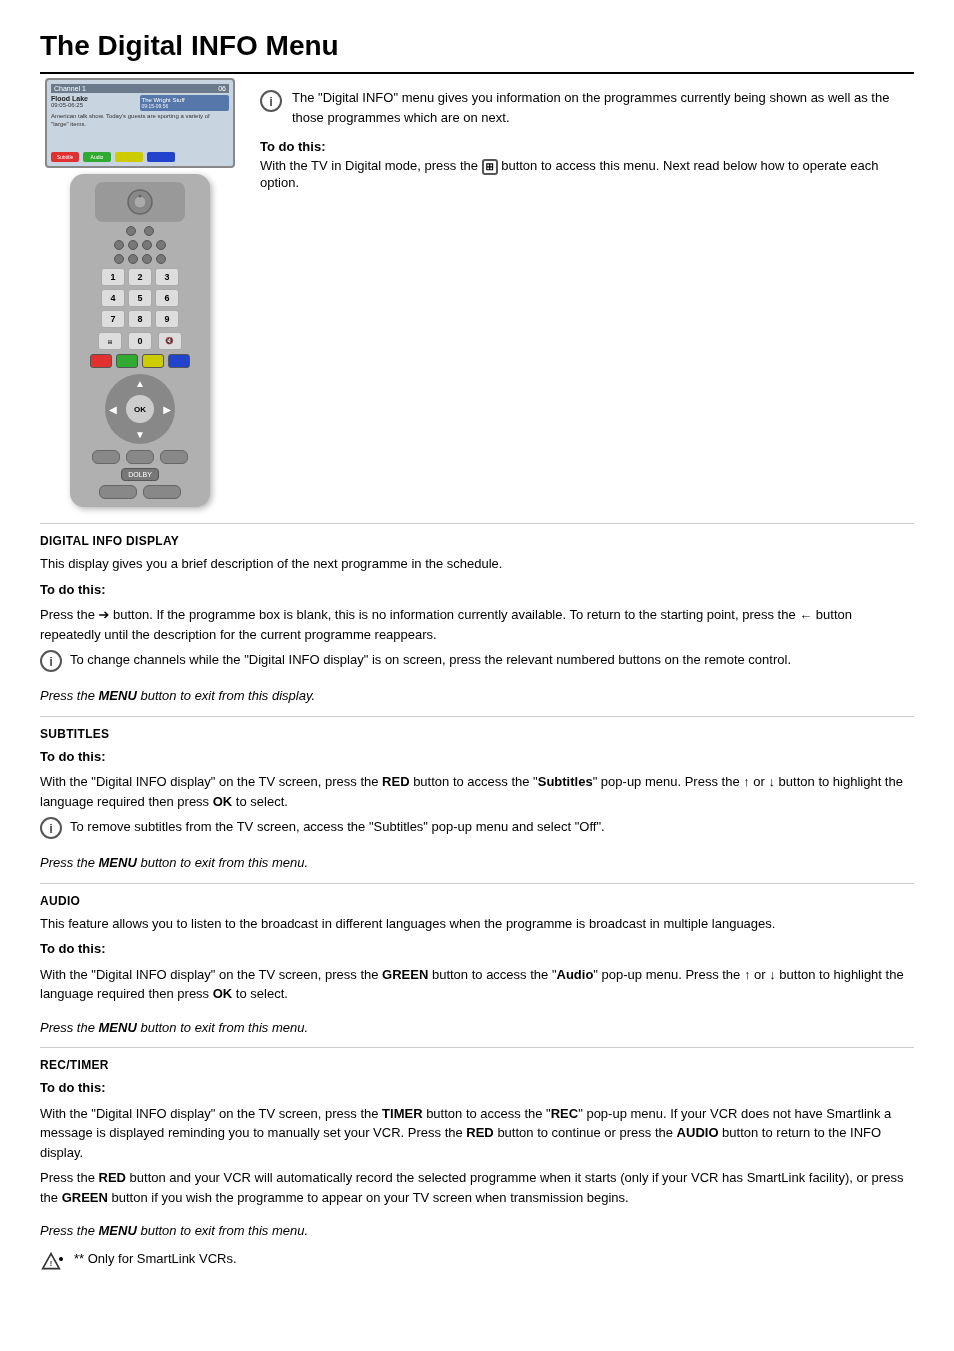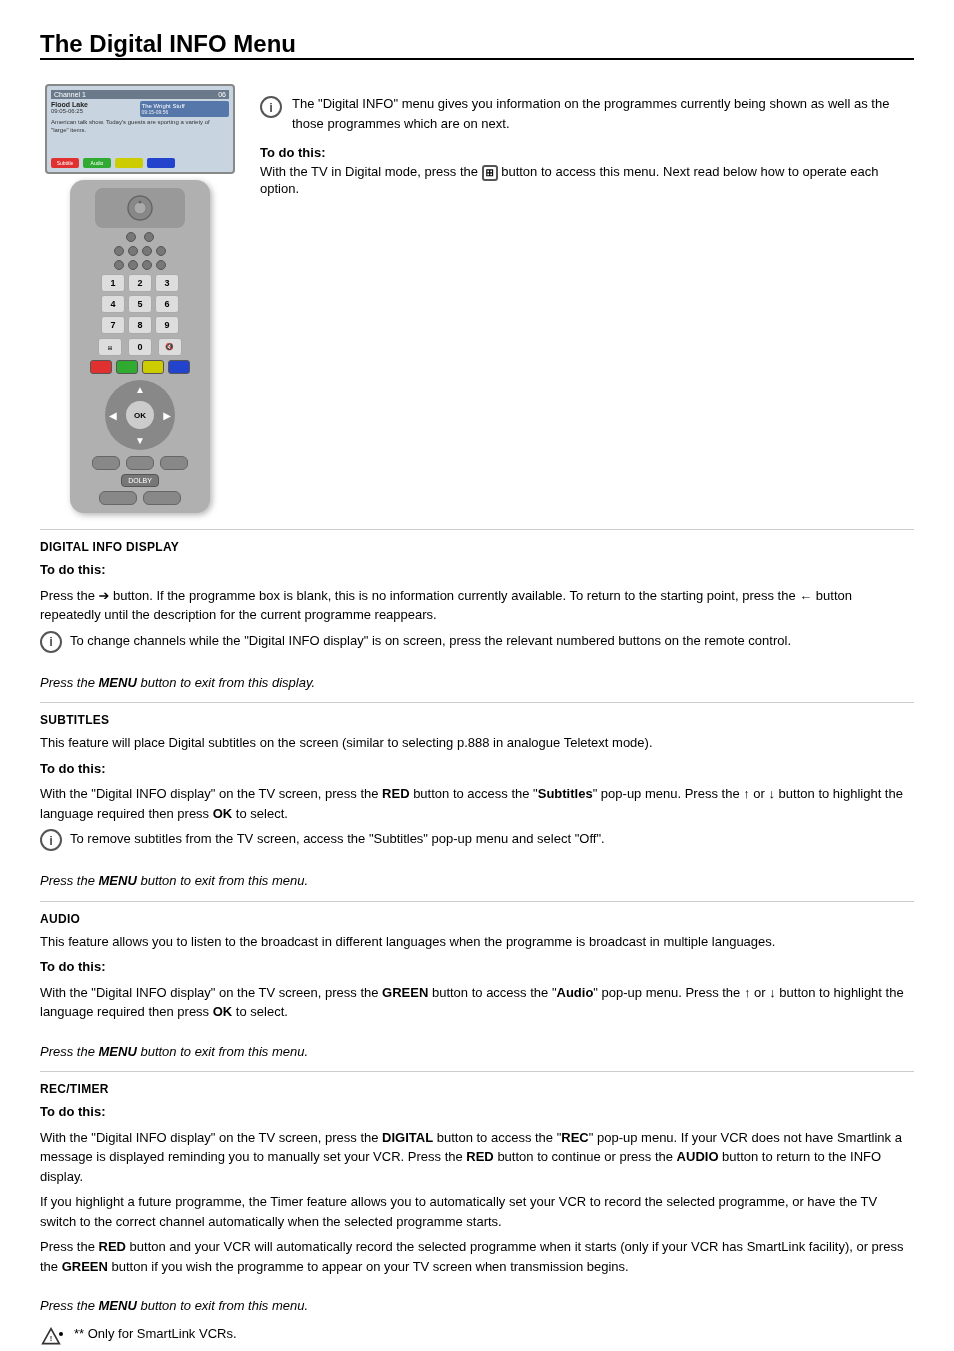--- a/index.html
+++ b/index.html
@@ -7,25 +7,25 @@
       font-family: Arial, Helvetica, sans-serif;
       font-size: 13px;
       background: #fff;
       color: #000;
       width: 954px;
       min-height: 1351px;
       padding: 30px 40px 30px 40px;
     }
 
     h1.page-title {
-      font-size: 24px;
+      font-size: 28px;
       font-weight: bold;
       border-bottom: 2px solid #000;
-      padding-bottom: 0;
-      margin-bottom: 24px;
+      padding-bottom: 10px;
+      margin-bottom: 4px;
     }
 
     .top-section {
       display: flex;
       gap: 20px;
       margin-bottom: 16px;
     }
 
     .remote-container {
       flex: 0 0 200px;
@@ -289,21 +289,21 @@
       margin: 6px 0;
     }
     .info-row .info-circle {
       margin-top: 0;
       flex-shrink: 0;
     }
     .info-row .info-body { flex: 1; line-height: 1.5; }
 
     .italic-note {
       font-style: italic;
-      margin: 20px 0;
+      margin: 14px 0;
       line-height: 1.5;
     }
 
     .warning-row {
       display: flex;
       gap: 8px;
       margin: 8px 0;
     }
     .warning-triangle {
       flex: 0 0 22px;
@@ -443,54 +443,53 @@
       <div class="to-do-this-label">To do this:</div>
       <p>With the TV in Digital mode, press the <span style="display:inline-flex;align-items:center;justify-content:center;width:16px;height:16px;border:2px solid #555;border-radius:3px;font-size:10px;font-weight:bold;vertical-align:middle;">⊞</span> button to access this menu. Next read below how to operate each option.</p>
     </div>
   </div>
 </div>
 
 <div class="content-area">
 
   <div class="section">
     <div class="section-title">DIGITAL INFO DISPLAY</div>
+    <p>This display gives you a brief description of the next programme in the schedule.</p>
     <p class="to-do">To do this:</p>
     <p>Press the ➔ button. If the programme box is blank, this is no information currently available. To return to the starting point, press the ← button repeatedly until the description for the current programme reappears.</p>
     <div class="info-row">
       <div class="info-circle">i</div>
       <div class="info-body">To change channels while the "Digital INFO display" is on screen, press the relevant numbered buttons on the remote control.</div>
     </div>
     <p class="italic-note">Press the <em><b>MENU</b></em> button to exit from this display.</p>
   </div>
 
   <div class="section">
     <div class="section-title">SUBTITLES</div>
-    <p>This feature will place Digital subtitles on the screen (similar to selecting p.888 in analogue Teletext mode).</p>
     <p class="to-do">To do this:</p>
     <p>With the "Digital INFO display" on the TV screen, press the <b>RED</b> button to access the "<b>Subtitles</b>" pop-up menu. Press the ↑ or ↓ button to highlight the language required then press <b>OK</b> to select.</p>
     <div class="info-row">
       <div class="info-circle">i</div>
       <div class="info-body">To remove subtitles from the TV screen, access the "Subtitles" pop-up menu and select "Off".</div>
     </div>
     <p class="italic-note">Press the <em><b>MENU</b></em> button to exit from this menu.</p>
   </div>
 
   <div class="section">
     <div class="section-title">AUDIO</div>
     <p>This feature allows you to listen to the broadcast in different languages when the programme is broadcast in multiple languages.</p>
     <p class="to-do">To do this:</p>
     <p>With the "Digital INFO display" on the TV screen, press the <b>GREEN</b> button to access the "<b>Audio</b>" pop-up menu. Press the ↑ or ↓ button to highlight the language required then press <b>OK</b> to select.</p>
     <p class="italic-note">Press the <em><b>MENU</b></em> button to exit from this menu.</p>
   </div>
 
   <div class="section">
     <div class="section-title">REC/TIMER</div>
     <p class="to-do">To do this:</p>
-    <p>With the "Digital INFO display" on the TV screen, press the <b>DIGITAL</b> button to access the "<b>REC</b>" pop-up menu. If your VCR does not have Smartlink a message is displayed reminding you to manually set your VCR. Press the <b>RED</b> button to continue or press the <b>AUDIO</b> button to return to the INFO display.</p>
-    <p>If you highlight a future programme, the Timer feature allows you to automatically set your VCR to record the selected programme, or have the TV switch to the correct channel automatically when the selected programme starts.</p>
+    <p>With the "Digital INFO display" on the TV screen, press the <b>TIMER</b> button to access the "<b>REC</b>" pop-up menu. If your VCR does not have Smartlink a message is displayed reminding you to manually set your VCR. Press the <b>RED</b> button to continue or press the <b>AUDIO</b> button to return to the INFO display.</p>
     <p>Press the <b>RED</b> button and your VCR will automatically record the selected programme when it starts (only if your VCR has SmartLink facility), or press the <b>GREEN</b> button if you wish the programme to appear on your TV screen when transmission begins.</p>
     <p class="italic-note">Press the <em><b>MENU</b></em> button to exit from this menu.</p>
 
     <div class="warning-row">
       <div class="warning-triangle">
         <svg viewBox="0 0 24 24" xmlns="http://www.w3.org/2000/svg">
           <polygon points="12,2 22,20 2,20" fill="none" stroke="#333" stroke-width="2"></polygon>
           <text x="12" y="17" text-anchor="middle" font-size="9" font-weight="bold" fill="#333">!</text>
         </svg>
       </div>

